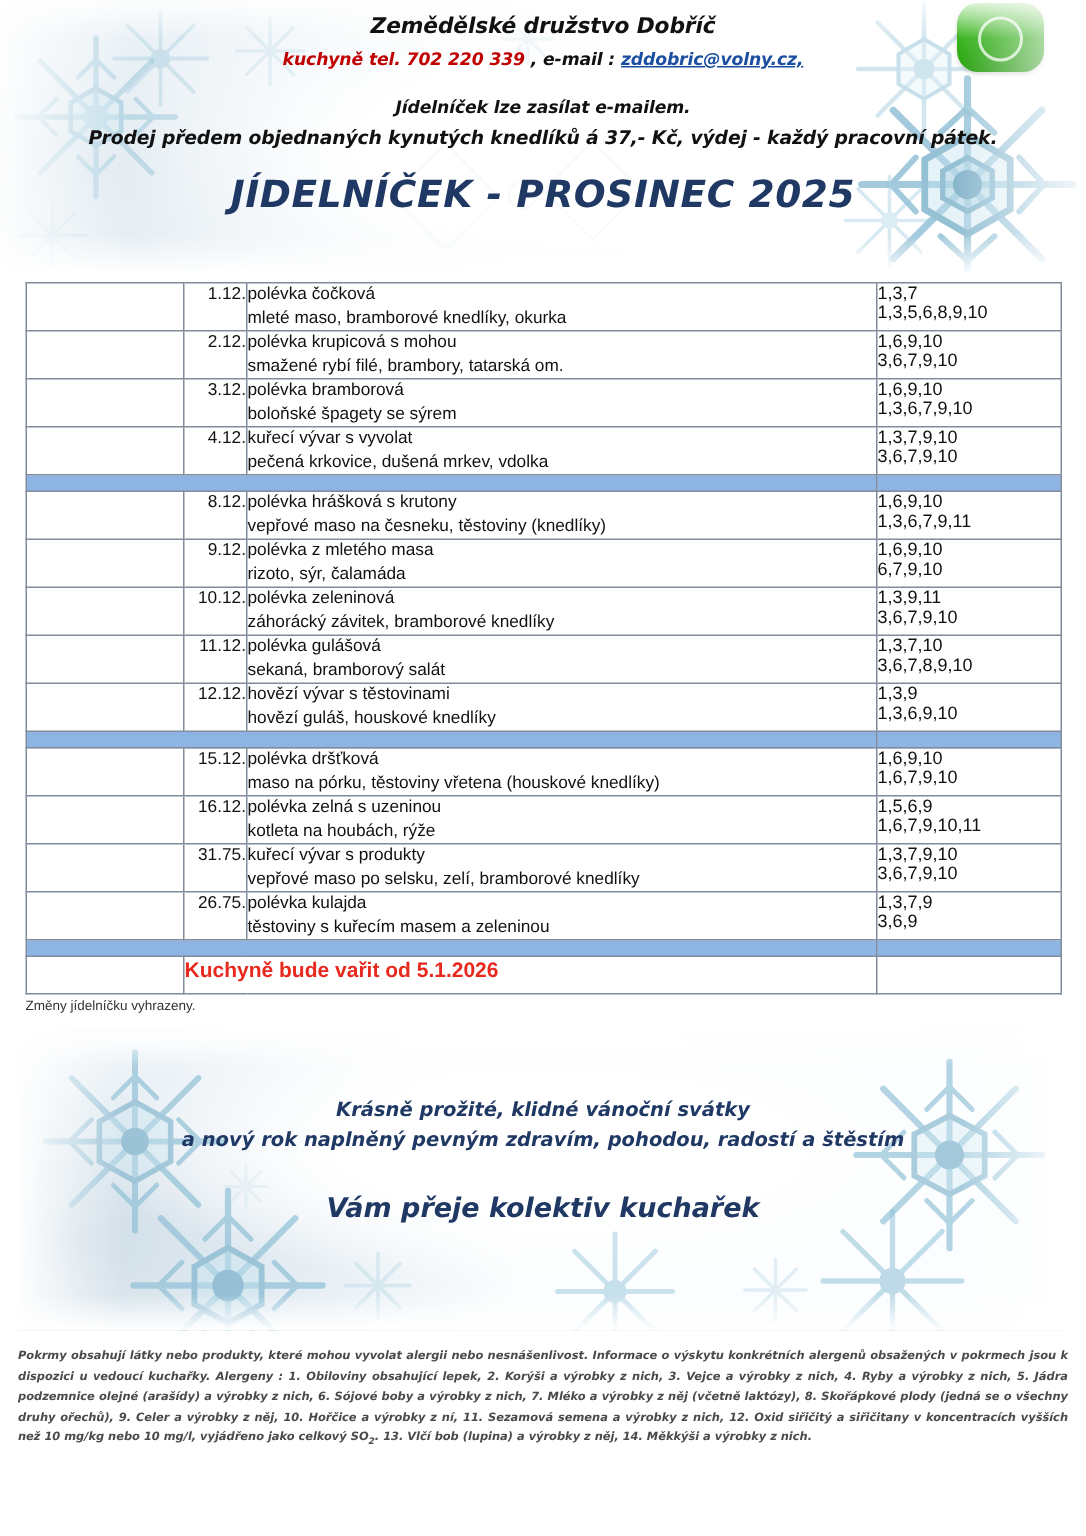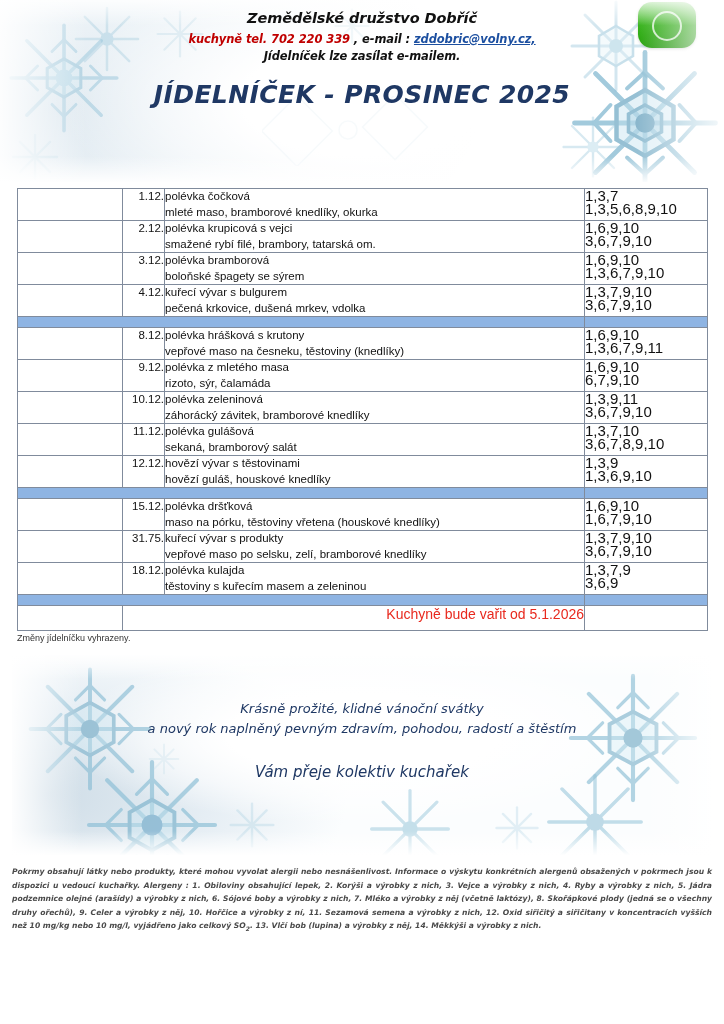--- a/index.html
+++ b/index.html
@@ -52,21 +52,21 @@
     font-family:"DejaVu Sans", sans-serif;
     font-style:italic;font-weight:bold;
     color:#111;
     line-height:1.35;
     letter-spacing:-0.1px;
   }
   .hdr-1{font-size:14.5px;}
   .hdr-2{font-size:11.5px;color:#c00000;margin-top:3px;}
   .hdr-2 .blk{color:#111;font-weight:bold;}
   .hdr-2 .mail{color:#1c4fa0;text-decoration:underline;}
-  .hdr-3{font-size:11.5px;margin-top:2px;}
+  .hdr-3{font-size:11.5px;margin-top:17px;}
   .hdr-4{font-size:12.5px;margin-top:4px;}
 
   .menu-title{
     position:relative;z-index:6;
     text-align:center;
     margin-top:15px;
     font-family:"DejaVu Sans", sans-serif;
     font-style:italic;font-weight:bold;
     font-size:25px;
     color:#1f3864;
@@ -98,42 +98,41 @@
     text-align:right;padding:2px 5px 2px 2px;
     font-size:11.5px;line-height:15px;color:#111;
     border-right:1px solid #808b9c;
   }
   .cell-meal{
     padding:2px 4px 2px 7px;
     font-size:11.5px;line-height:15.5px;color:#111;
   }
   .cell-alg{
     padding:2px 4px 2px 6px;
-    font-size:15px;line-height:13px;color:#111;
+    font-size:12px;line-height:13px;color:#111;
   }
   .cell-blank{background:#fff;}
 
   tr.spacer td{
     background:#8eb4e3;
     height:10px;
     border-left:1px solid #808b9c;
     border-right:1px solid #808b9c;
     border-top:1px solid #808b9c;
     border-bottom:1px solid #808b9c;
   }
   tr.spacer td.sp-alg{background:#8eb4e3;}
 
   .note-row td{height:24px;}
   .note-text{
     color:#e8291e;
     font-size:14px;
-    font-weight:normal;
+    font-weight:bold;
     padding:3px 0 3px 7px;
     font-family:"Liberation Sans", sans-serif;
-    text-align:right;
   }
 
   .disclaimer{
     width:690px;margin:2px auto 12px auto;
     font-size:9px;color:#333;
     font-family:"Liberation Sans", sans-serif;
   }
 
   
   .greet{
@@ -152,26 +151,26 @@
     position:absolute;left:0;top:0;width:100%;height:100%;
     background:
       linear-gradient(90deg, rgba(255,255,255,0.95) 0%, rgba(255,255,255,0) 10%, rgba(255,255,255,0) 90%, rgba(255,255,255,0.95) 100%),
       linear-gradient(180deg, rgba(255,255,255,0.95) 0%, rgba(255,255,255,0) 12%, rgba(255,255,255,0) 88%, rgba(255,255,255,0.98) 100%);
     pointer-events:none;z-index:5;
   }
   .greet-text{
     position:relative;z-index:6;
     text-align:center;padding-top:44px;
     font-family:"DejaVu Sans", sans-serif;
-    font-style:italic;font-weight:normal;
+    font-style:italic;font-weight:bold;
     color:#1f3864;
   }
   .greet-text .g1{font-size:13px;line-height:20px;}
   .greet-text .g2{font-size:13px;line-height:20px;}
-  .greet-text .g3{font-size:15px;margin-top:24px;}
+  .greet-text .g3{font-size:18px;margin-top:24px;}
 
   
   .allergen-foot{
     width:700px;margin:10px auto 0 auto;
     font-family:"DejaVu Sans", sans-serif;
     font-style:italic;font-weight:bold;
     font-size:7.6px;line-height:13.5px;
     color:#4a4a4a;
     text-align:justify;
   }
@@ -312,20 +311,21 @@
   <div class="green-badge">
     <div class="ring"></div>
   </div>
 
   <div class="fade-edge"></div>
 
   <div class="hdr-text">
     <div class="hdr-line hdr-1">Zemědělské družstvo Dobříč</div>
     <div class="hdr-line hdr-2"><span>kuchyně tel.  702 220 339</span><span class="blk"> ,  e-mail : </span><span class="mail">zddobric@volny.cz,</span></div>
     <div class="hdr-line hdr-3">Jídelníček lze zasílat e-mailem.</div>
+    <div class="hdr-line hdr-4">Prodej předem objednaných kynutých knedlíků á 37,- Kč, výdej - každý pracovní pátek.</div>
   </div>
 
   <div class="menu-title">JÍDELNÍČEK  -  PROSINEC 2025</div>
 </div>
 
 <div class="table-wrap">
   <table class="menu">
     <colgroup>
       <col class="c-blank">
         <col class="c-date">
@@ -342,21 +342,21 @@
           </td>
           <td class="cell-alg">
             <div>1,3,7</div>
             <div>1,3,5,6,8,9,10</div>
           </td>
         </tr>
         <tr>
           <td class="cell-blank"></td>
           <td class="cell-date">2.12.</td>
           <td class="cell-meal">
-            <div>polévka krupicová s vejci</div>
+            <div>polévka krupicová s mohou</div>
             <div>smažené rybí filé, brambory, tatarská om.</div>
           </td>
           <td class="cell-alg">
             <div>1,6,9,10</div>
             <div>3,6,7,9,10</div>
           </td>
         </tr>
         <tr>
           <td class="cell-blank"></td>
           <td class="cell-date">3.12.</td>
@@ -366,21 +366,21 @@
           </td>
           <td class="cell-alg">
             <div>1,6,9,10</div>
             <div>1,3,6,7,9,10</div>
           </td>
         </tr>
         <tr>
           <td class="cell-blank"></td>
           <td class="cell-date">4.12.</td>
           <td class="cell-meal">
-            <div>kuřecí vývar s bulgurem</div>
+            <div>kuřecí vývar s vyvolat</div>
             <div>pečená krkovice, dušená mrkev, vdolka</div>
           </td>
           <td class="cell-alg">
             <div>1,3,7,9,10</div>
             <div>3,6,7,9,10</div>
           </td>
         </tr>
         <tr class="spacer">
           <td colspan="3"></td>
           <td class="sp-alg"></td>
@@ -456,33 +456,45 @@
             <div>polévka dršťková</div>
             <div>maso na pórku, těstoviny vřetena (houskové knedlíky)</div>
           </td>
           <td class="cell-alg">
             <div>1,6,9,10</div>
             <div>1,6,7,9,10</div>
           </td>
         </tr>
         <tr>
           <td class="cell-blank"></td>
+          <td class="cell-date">16.12.</td>
+          <td class="cell-meal">
+            <div>polévka zelná s uzeninou</div>
+            <div>kotleta na houbách, rýže</div>
+          </td>
+          <td class="cell-alg">
+            <div>1,5,6,9</div>
+            <div>1,6,7,9,10,11</div>
+          </td>
+        </tr>
+        <tr>
+          <td class="cell-blank"></td>
           <td class="cell-date">31.75.</td>
           <td class="cell-meal">
             <div>kuřecí vývar s produkty</div>
             <div>vepřové maso po selsku, zelí, bramborové knedlíky</div>
           </td>
           <td class="cell-alg">
             <div>1,3,7,9,10</div>
             <div>3,6,7,9,10</div>
           </td>
         </tr>
         <tr>
           <td class="cell-blank"></td>
-          <td class="cell-date">18.12.</td>
+          <td class="cell-date">26.75.</td>
           <td class="cell-meal">
             <div>polévka kulajda</div>
             <div>těstoviny s kuřecím masem a zeleninou</div>
           </td>
           <td class="cell-alg">
             <div>1,3,7,9</div>
             <div>3,6,9</div>
           </td>
         </tr>
         <tr class="spacer">

